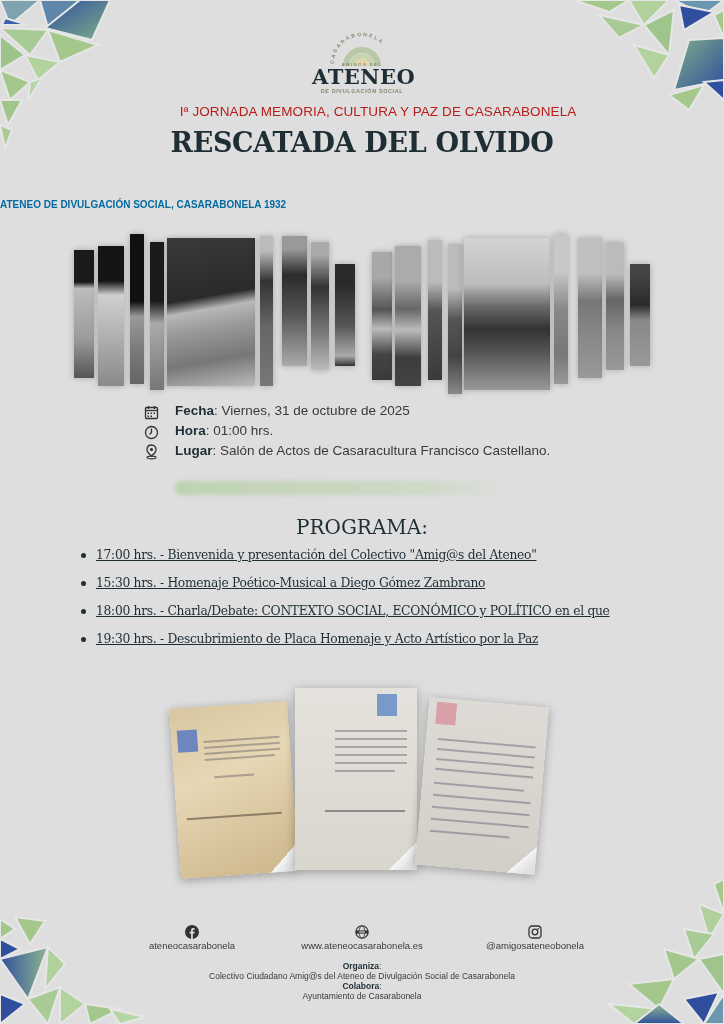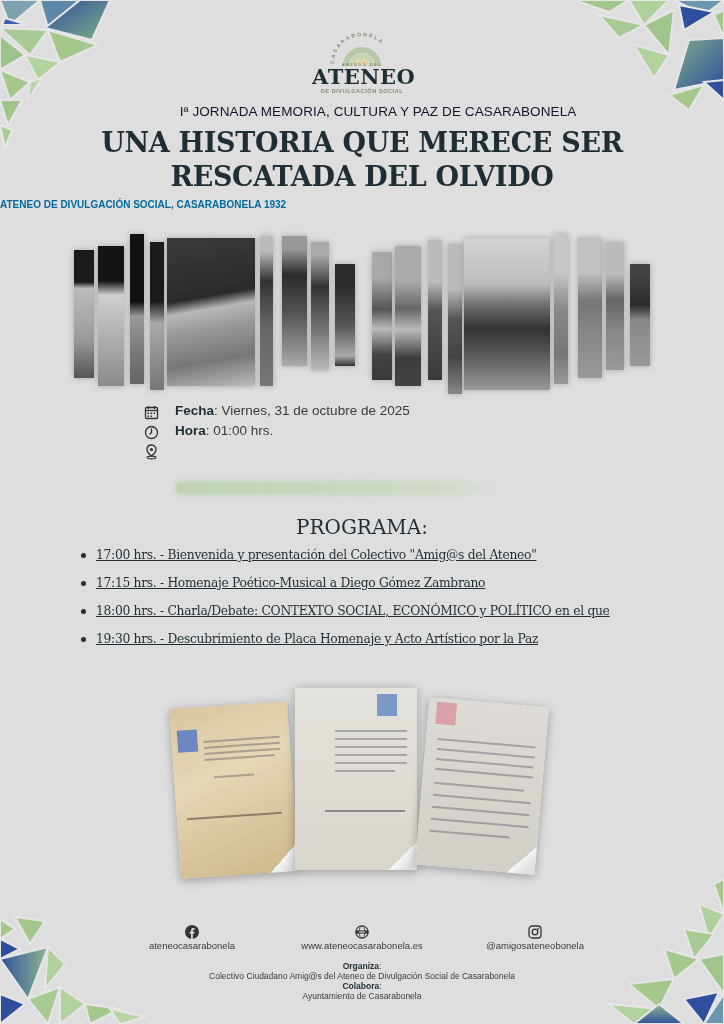--- a/index.html
+++ b/index.html
@@ -28,21 +28,21 @@
     position: absolute; left: 0; right: 0; top: 62px;
     font-size: 5.5px; font-weight: bold; color: #7d8c6b; letter-spacing: 0.6px;
   }
   .logo .brand-top {
     position: absolute; left: 0; right: 0; top: 36px;
     font-size: 4px; font-weight: bold; color: #7d8c6b; letter-spacing: 1.5px;
   }
 
   .subtitle {
     position: absolute; left: 0; right: 0; top: 104px; text-align: center;
-    font-size: 13.5px; color: #0f172a; letter-spacing: 0.1px; margin-left: 32px;
+    font-size: 13.5px; color: #b91c1c; letter-spacing: 0.1px; margin-left: 32px;
   }
   .title {
     position: absolute; left: 0; right: 0; top: 126px; text-align: center;
     font-family: "DejaVu Serif", serif; font-weight: bold; font-size: 27px;
     line-height: 34px; color: #1f2d35; letter-spacing: -0.3px;
   }
   .title-sub {
     position: absolute; left: 0; right: 0; top: 199px; text-align: left;
     font-weight: bold; font-size: 10px; color: #0369a1;
   }
@@ -198,21 +198,20 @@
     <path id="arcpath" d="M22,38 A28,28 0 0 1 78,38" fill="none"></path>
     <text font-size="5" font-weight="bold" fill="#7d8c6b" letter-spacing="2"><textPath href="#arcpath">CASARABONELA</textPath></text>
   </svg>
   <div class="brand-top">AMIGOS DEL</div>
   <div class="brand">ATENEO</div>
   <div class="brand-sub">DE DIVULGACIÓN SOCIAL</div>
 </div>
 
 <div class="subtitle">Iª JORNADA MEMORIA, CULTURA Y PAZ DE CASARABONELA</div>
 <div class="title">
-  <div>UNA HISTORIA QUE MERECE SER</div>
   <div>RESCATADA DEL OLVIDO</div>
 </div>
 <div class="title-sub">ATENEO DE DIVULGACIÓN SOCIAL, CASARABONELA 1932</div>
 
 <div class="photo-strip" id="photos-left">
   <div class="slat" style="left:0;top:18px;width:20px;height:128px;background:linear-gradient(#1a1a1a 25%,#bcbcbc 30%,#9a9a9a 70%,#555 100%);"></div>
   <div class="slat" style="left:24px;top:14px;width:26px;height:140px;background:linear-gradient(#151515 25%,#cfcfcf 35%,#aaa 70%,#8a8a8a 100%);"></div>
   <div class="slat" style="left:56px;top:2px;width:14px;height:150px;background:linear-gradient(#111 45%,#999 55%,#777 80%,#666 100%);"></div>
   <div class="slat" style="left:76px;top:10px;width:14px;height:148px;background:linear-gradient(#1b1b1b 40%,#aaa 55%,#888 85%,#777 100%);"></div>
   <div class="slat" style="left:93px;top:6px;width:88px;height:148px;background:linear-gradient(170deg,#3a3a3a 0%,#2a2a2a 40%,#b8b8b8 48%,#999 60%,#777 80%,#bbb 100%);"></div>
@@ -262,28 +261,29 @@
     <span><b>Hora</b><span>:</span><span> 01:00 hrs.</span></span>
   </div>
   <div class="detail-row">
     <span class="icon">
       <svg width="15" height="16" viewBox="0 0 15 16">
           <path d="M7.5,1 C4.5,1 3,3.2 3,5.5 C3,8.5 7.5,12 7.5,12 C7.5,12 12,8.5 12,5.5 C12,3.2 10.5,1 7.5,1 Z" fill="none" stroke="#333" stroke-width="1.3"></path>
           <circle cx="7.5" cy="5.5" r="1.6" fill="#333"></circle>
           <ellipse cx="7.5" cy="13.5" rx="4.5" ry="1.4" fill="none" stroke="#333" stroke-width="1.1"></ellipse>
         </svg>
     </span>
+    <span><b>Lugar</b><span>:</span><span> Salón de Actos de Casaracultura Francisco Castellano.</span></span>
   </div>
 </div>
 <div class="green-smudge"></div>
 
 <div class="programa-title">PROGRAMA:</div>
 <ul class="programa">
   <li><span>17:00 hrs. - Bienvenida y presentación del Colectivo "Amig@s del Ateneo"</span></li>
-  <li><span>17:15 hrs. - Homenaje Poético-Musical a Diego Gómez Zambrano</span></li>
+  <li><span>15:30 hrs. - Homenaje Poético-Musical a Diego Gómez Zambrano</span></li>
   <li><span>18:00 hrs. - Charla/Debate: CONTEXTO SOCIAL, ECONÓMICO y POLÍTICO en el que</span></li>
   <li><span>19:30 hrs. - Descubrimiento de Placa Homenaje y Acto Artístico por la Paz</span></li>
 </ul>
 
 <div class="docs">
   <div class="doc" style="left:15px;top:25px;width:118px;height:170px;transform:rotate(-4deg);background:linear-gradient(160deg,#d8c7a0 0%,#e6d7b5 40%,#cdb68a 100%);">
     <div class="stamp" style="left:6px;top:22px;background:#6e86c0;"></div>
     <div class="line" style="left:32px;top:34px;width:76px;"></div>
     <div class="line" style="left:32px;top:40px;width:76px;"></div>
     <div class="line" style="left:32px;top:46px;width:76px;"></div>

